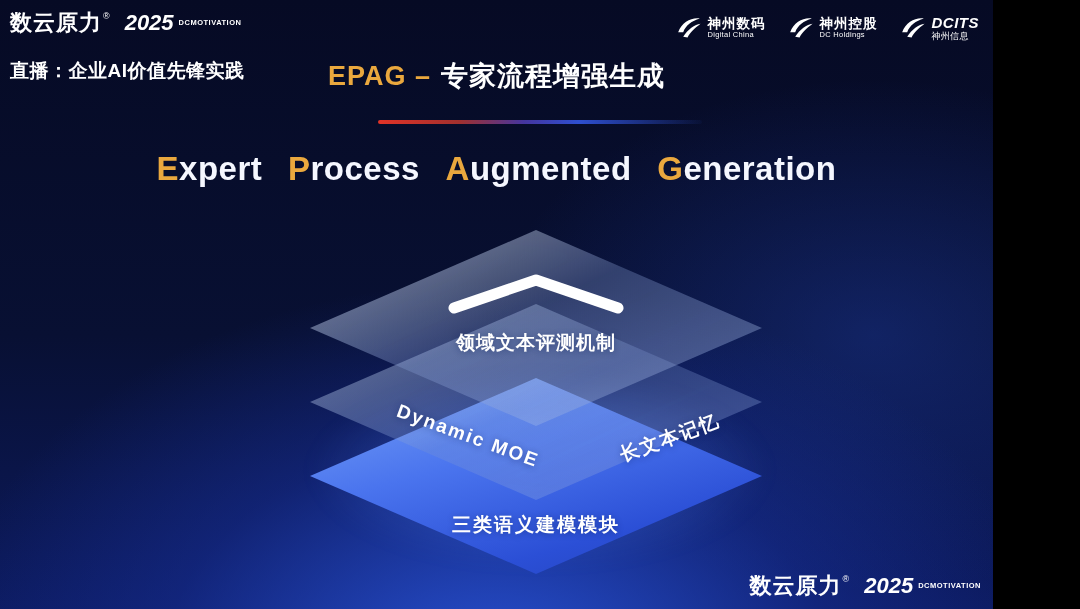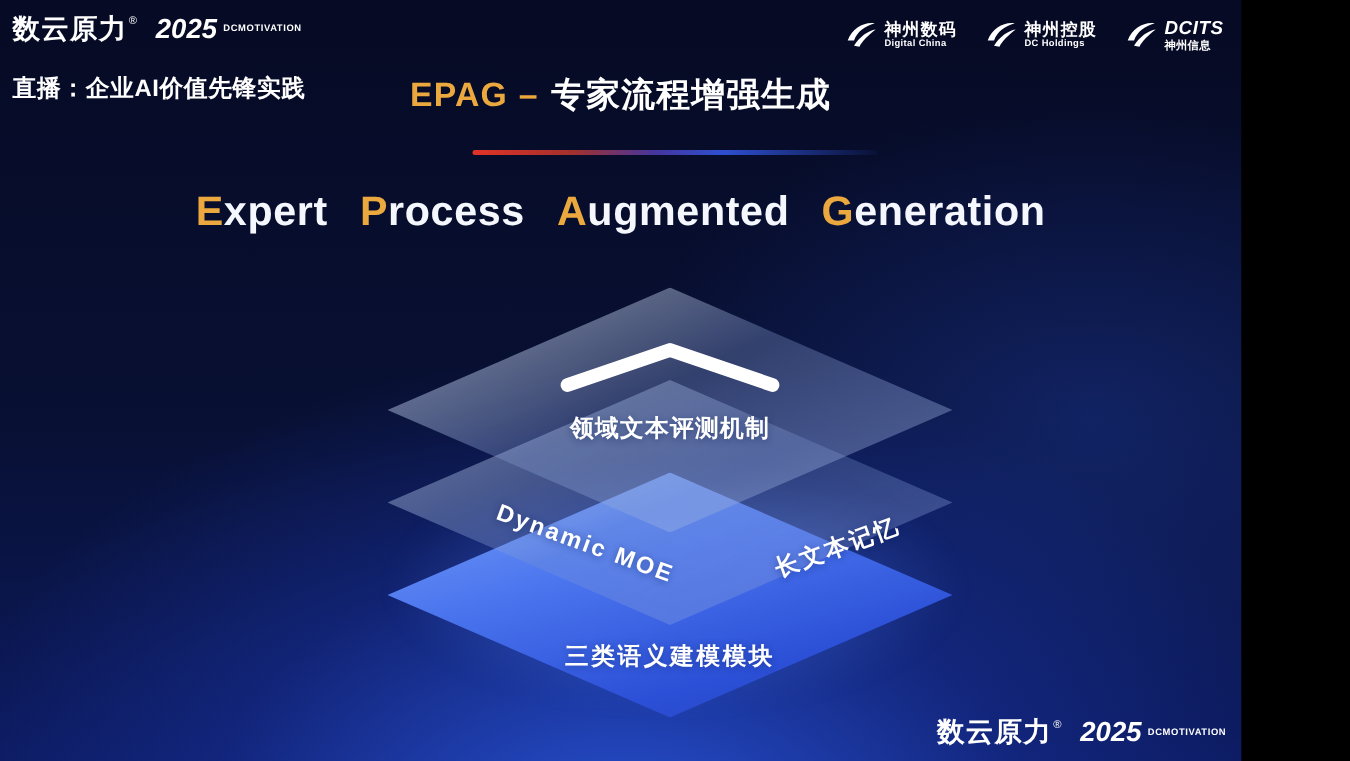--- a/index.html
+++ b/index.html
@@ -22,21 +22,21 @@
   .b-sub { display:inline-flex; flex-direction:row; margin-left:5px; font-size:7.5px; font-weight:700; line-height:1.15; letter-spacing:0.5px; }
 
   
   .live-label { position:absolute; left:10px; top:58px; font-size:19px; font-weight:800; letter-spacing:0.5px; }
 
   
   .partners { position:absolute; top:14px; right:14px; display:flex; gap:22px; align-items:center; }
   .partner { display:flex; align-items:center; gap:6px; }
   .p-txt { display:flex; flex-direction:column; line-height:1.15; }
   .p-name { font-size:13.5px; font-weight:800; letter-spacing:1px; }
-  .p-sub { font-size:7.5px; font-weight:700; letter-spacing:0.3px; }
+  .p-sub { font-size:7.5px; font-weight:400; letter-spacing:0.3px; }
   .partner.dcits .p-name { font-style:italic; font-size:15px; letter-spacing:0.5px; }
   .partner.dcits .p-sub { font-size:9px; }
   .swoosh { width:26px; height:26px; flex:0 0 auto; }
 
   
   .page-title { position:absolute; left:0; right:0; top:58px; text-align:center; font-size:27px; font-weight:800; letter-spacing:1px; }
   .t-accent { color:#eaa83e; margin-right:10px; }
   .t-rest { color:#ffffff; }
   .title-underline {
     position:absolute; left:378px; top:120px; width:324px; height:4px; border-radius:2px;

